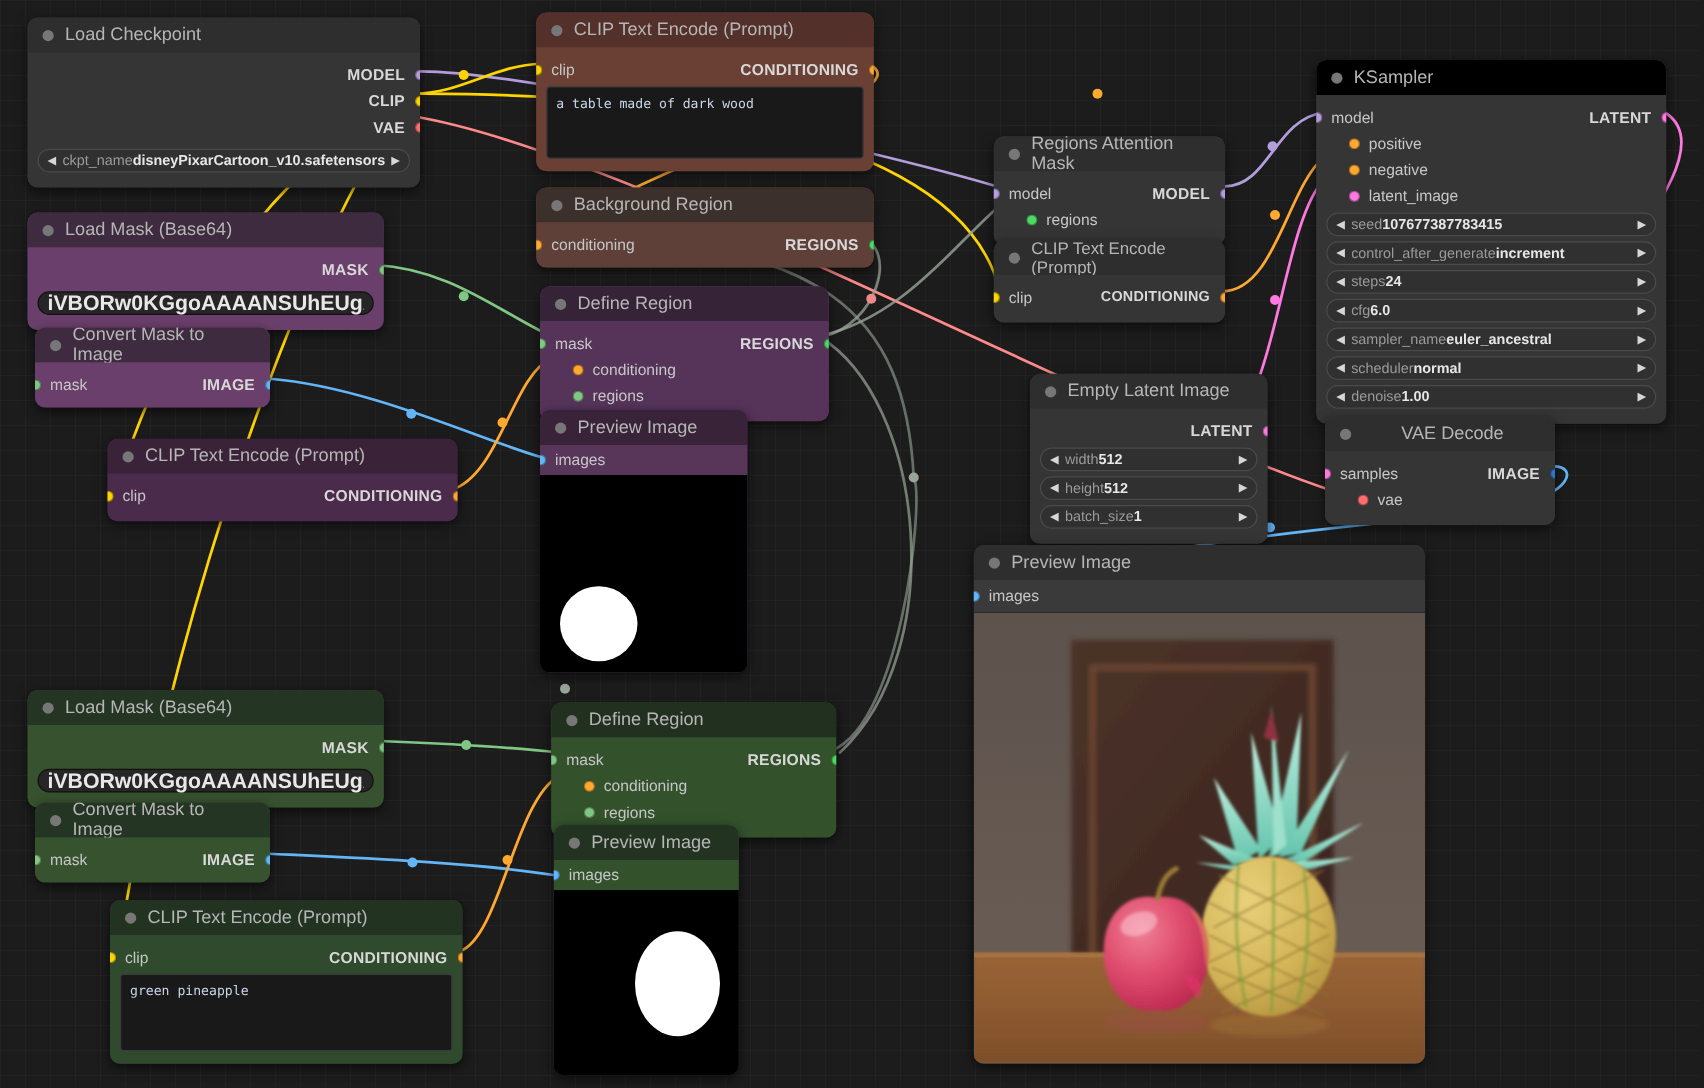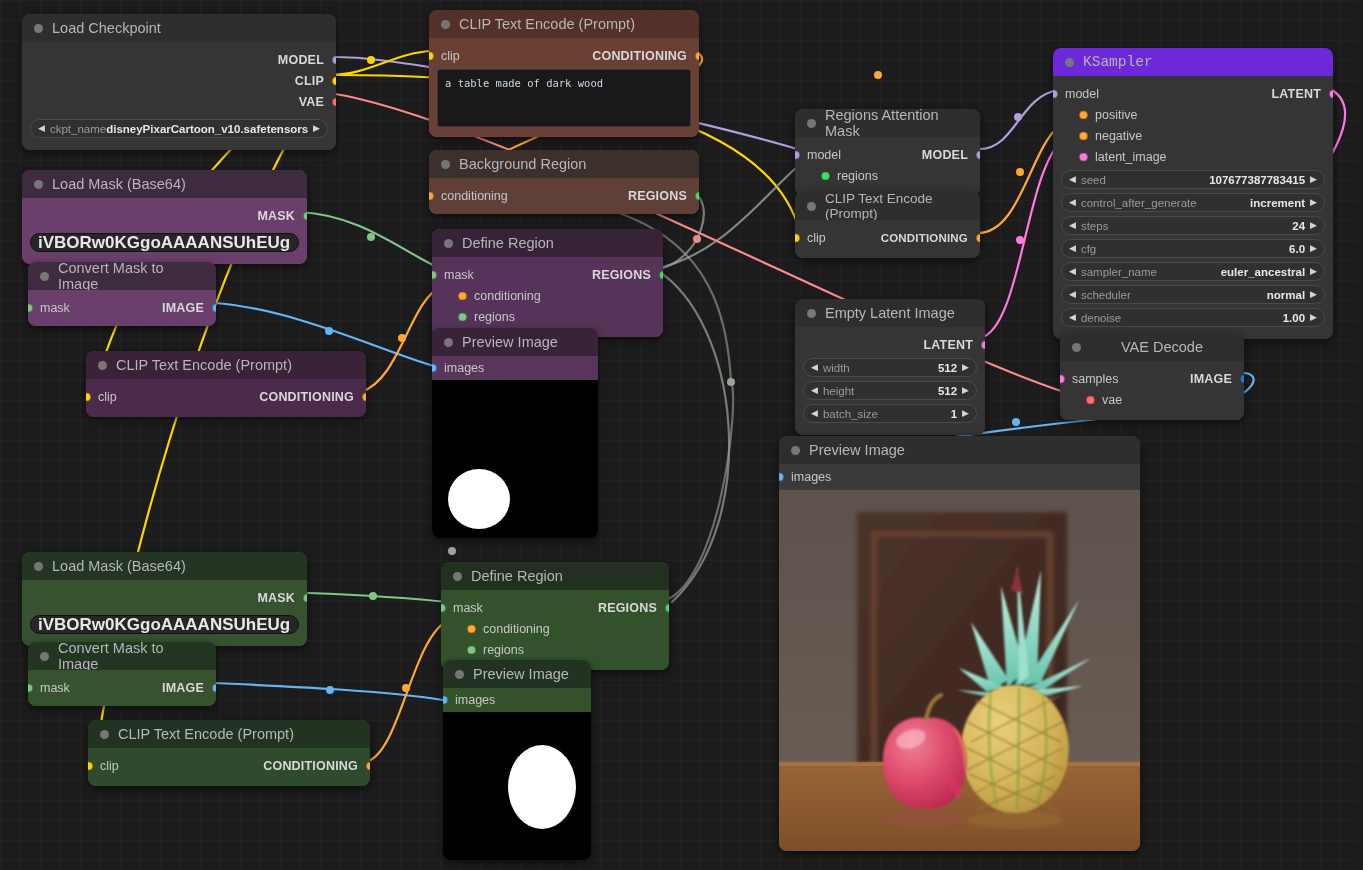--- a/index.html
+++ b/index.html
@@ -63,21 +63,21 @@
   }
   .widget {
     margin:4px 8px; height:19px; border-radius:10px;
     background:#303030; border:1px solid #4a4a4a;
     display:flex; align-items:center; justify-content:space-between;
     padding:0 7px; font-size:11.5px; color:#b9b9b9;
   }
   .widget .arrow { color:#d6d6d6; font-size:9px; line-height:1; }
   .widget .wname { color:#9a9a9a; }
   .widget .wval { color:#e6e6e6; font-weight:bold; }
-  .widget .wmid { flex:1; display:flex; justify-content:space-between; align-items:center; padding:0 5px; overflow:hidden; white-space:nowrap;}
+  .widget .wmid { flex:1; display:flex; justify-content:flex-start; align-items:center; padding:0 5px; overflow:hidden; white-space:nowrap;}
   .widget.b64 .wmid { justify-content:flex-start; gap:0; }
   .widget.b64 .wval { font-weight:bold; font-size:17px; color:#e8e8e8; margin-left:-5px;}
 
   .imgbox { margin:0; width:100%; background:#000; }
 
   .mask-canvas { display:block; }
 
   .preview-img { display:block; }
 </style>
 </head>
@@ -235,21 +235,21 @@
     <div class="body" style="background:#353535;">
       <div class="slotrow both">
         <span class="slotlabel">clip</span>
         <span class="port left" style="background:#ffd500;"></span>
         <span class="slotlabel strong" style="font-size:11.5px;">CONDITIONING</span>
         <span class="port right" style="background:#ffa931;"></span>
       </div>
     </div>
   </div>
 
-  <div class="node" id="n-empty_latent_image" style="left:795px; top:299px; width:190px; background:#353535;">
+  <div class="node" id="n-empty_latent_image" style="left:824px; top:299px; width:190px; background:#353535;">
     <div class="title" style="background:#2e2e2e;">
       <span class="dot-collapse"></span>
       <span>Empty Latent Image</span>
     </div>
     <div class="body" style="background:#353535;">
       <div class="slotrow out">
         <span class="slotlabel strong">LATENT</span>
         <span class="port right" style="background:#ff79e1;"></span>
       </div>
       <div class="widget">
@@ -273,21 +273,21 @@
         <span class="wmid">
           <span class="wname">batch_size</span>
           <span class="wval">1</span>
         </span>
         <span class="arrow">▶</span>
       </div>
     </div>
   </div>
 
   <div class="node" id="n-ksampler" style="left:1053px; top:48px; width:280px; background:#353535;">
-    <div class="title" style="background:#6d28d9;font-family:Liberation Mono, monospace;">
+    <div class="title" style="background:#000000;">
       <span class="dot-collapse"></span>
       <span>KSampler</span>
     </div>
     <div class="body" style="background:#353535;">
       <div class="slotrow both">
         <span class="slotlabel">model</span>
         <span class="port left" style="background:#b39ddb;"></span>
         <span class="slotlabel strong">LATENT</span>
         <span class="port right" style="background:#ff79e1;"></span>
       </div>
@@ -512,20 +512,21 @@
       <span class="dot-collapse"></span>
       <span>CLIP Text Encode (Prompt)</span>
     </div>
     <div class="body" style="background:#2f4a2c;">
       <div class="slotrow both">
         <span class="slotlabel">clip</span>
         <span class="port left" style="background:#ffd500;"></span>
         <span class="slotlabel strong">CONDITIONING</span>
         <span class="port right" style="background:#ffa931;"></span>
       </div>
+      <div class="textarea" style="min-height:62px;">green pineapple</div>
     </div>
   </div>
 
   <div class="node" id="n-define_region_pineapple" style="left:441px; top:562px; width:228px; background:#2f4a2c;">
     <div class="title" style="background:#22311f;">
       <span class="dot-collapse"></span>
       <span>Define Region</span>
     </div>
     <div class="body" style="background:#33522c; padding-bottom:8px;">
       <div class="slotrow both">

